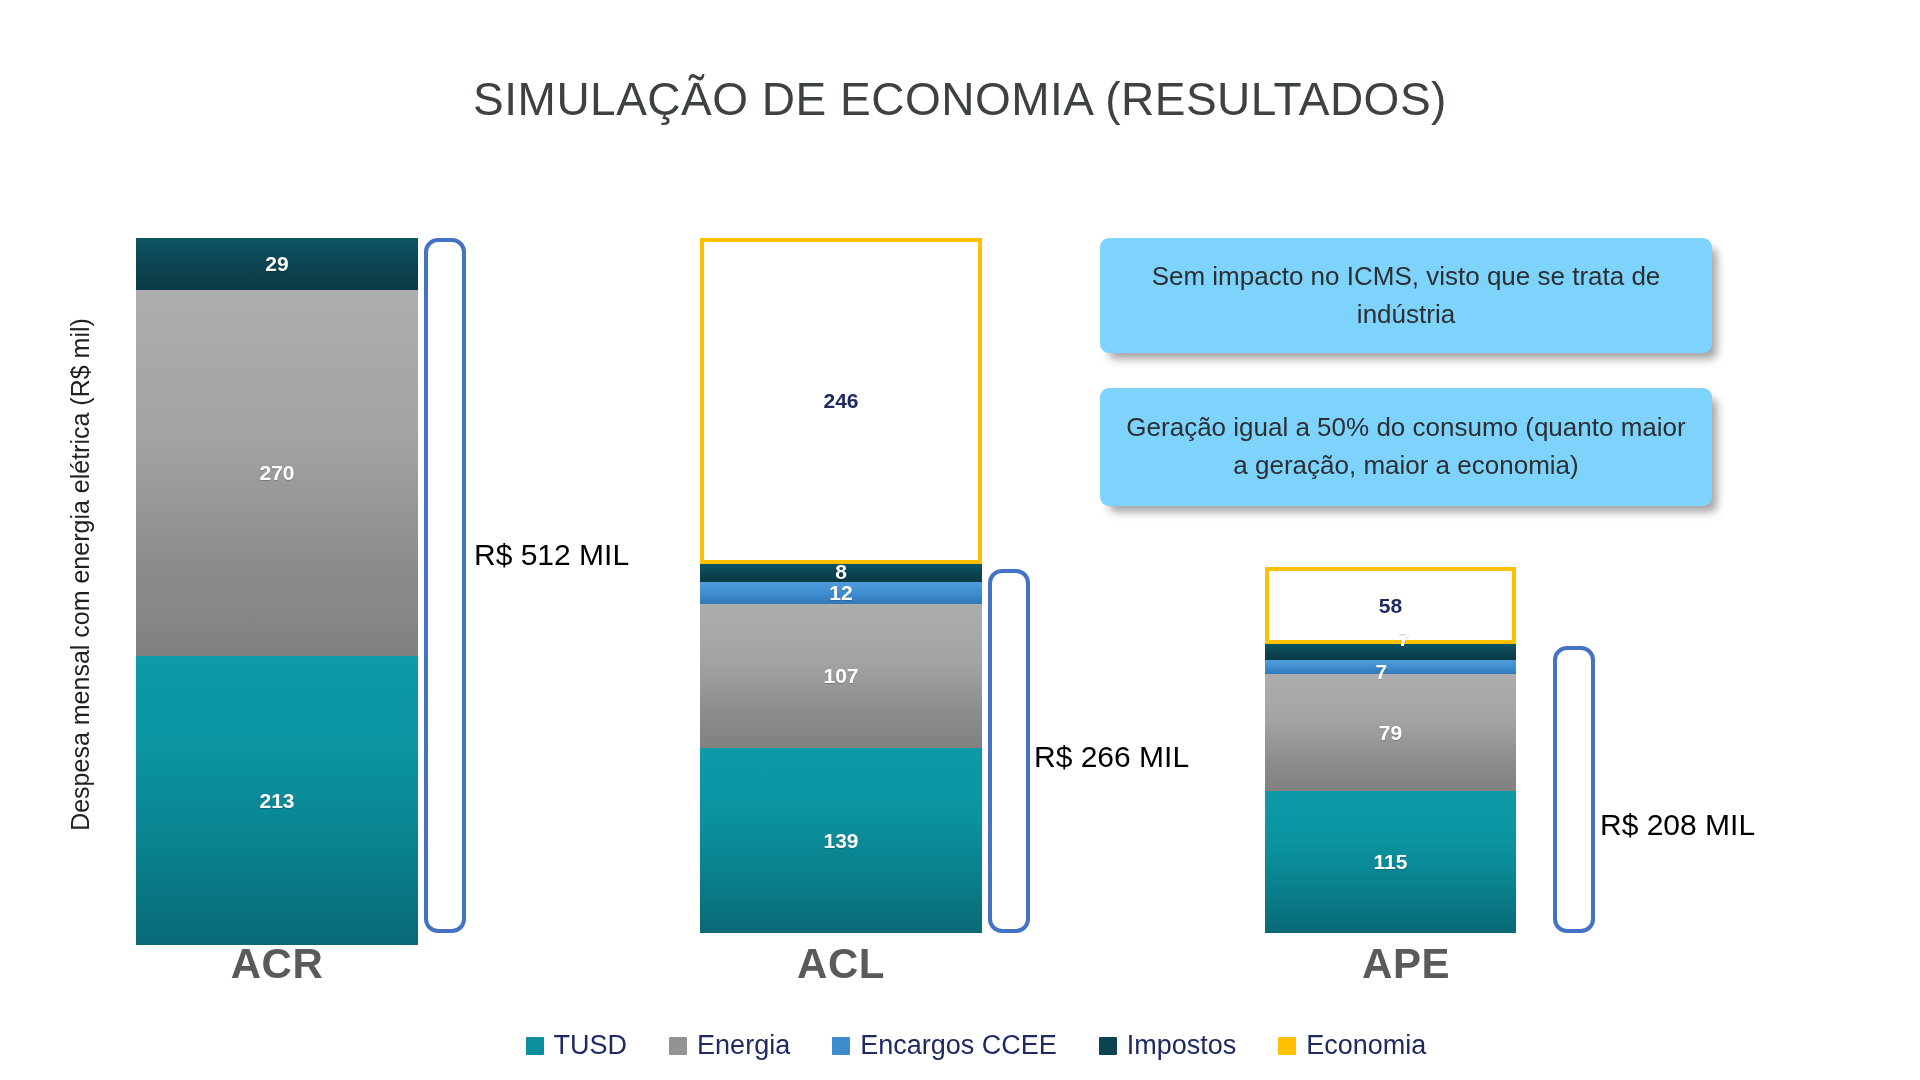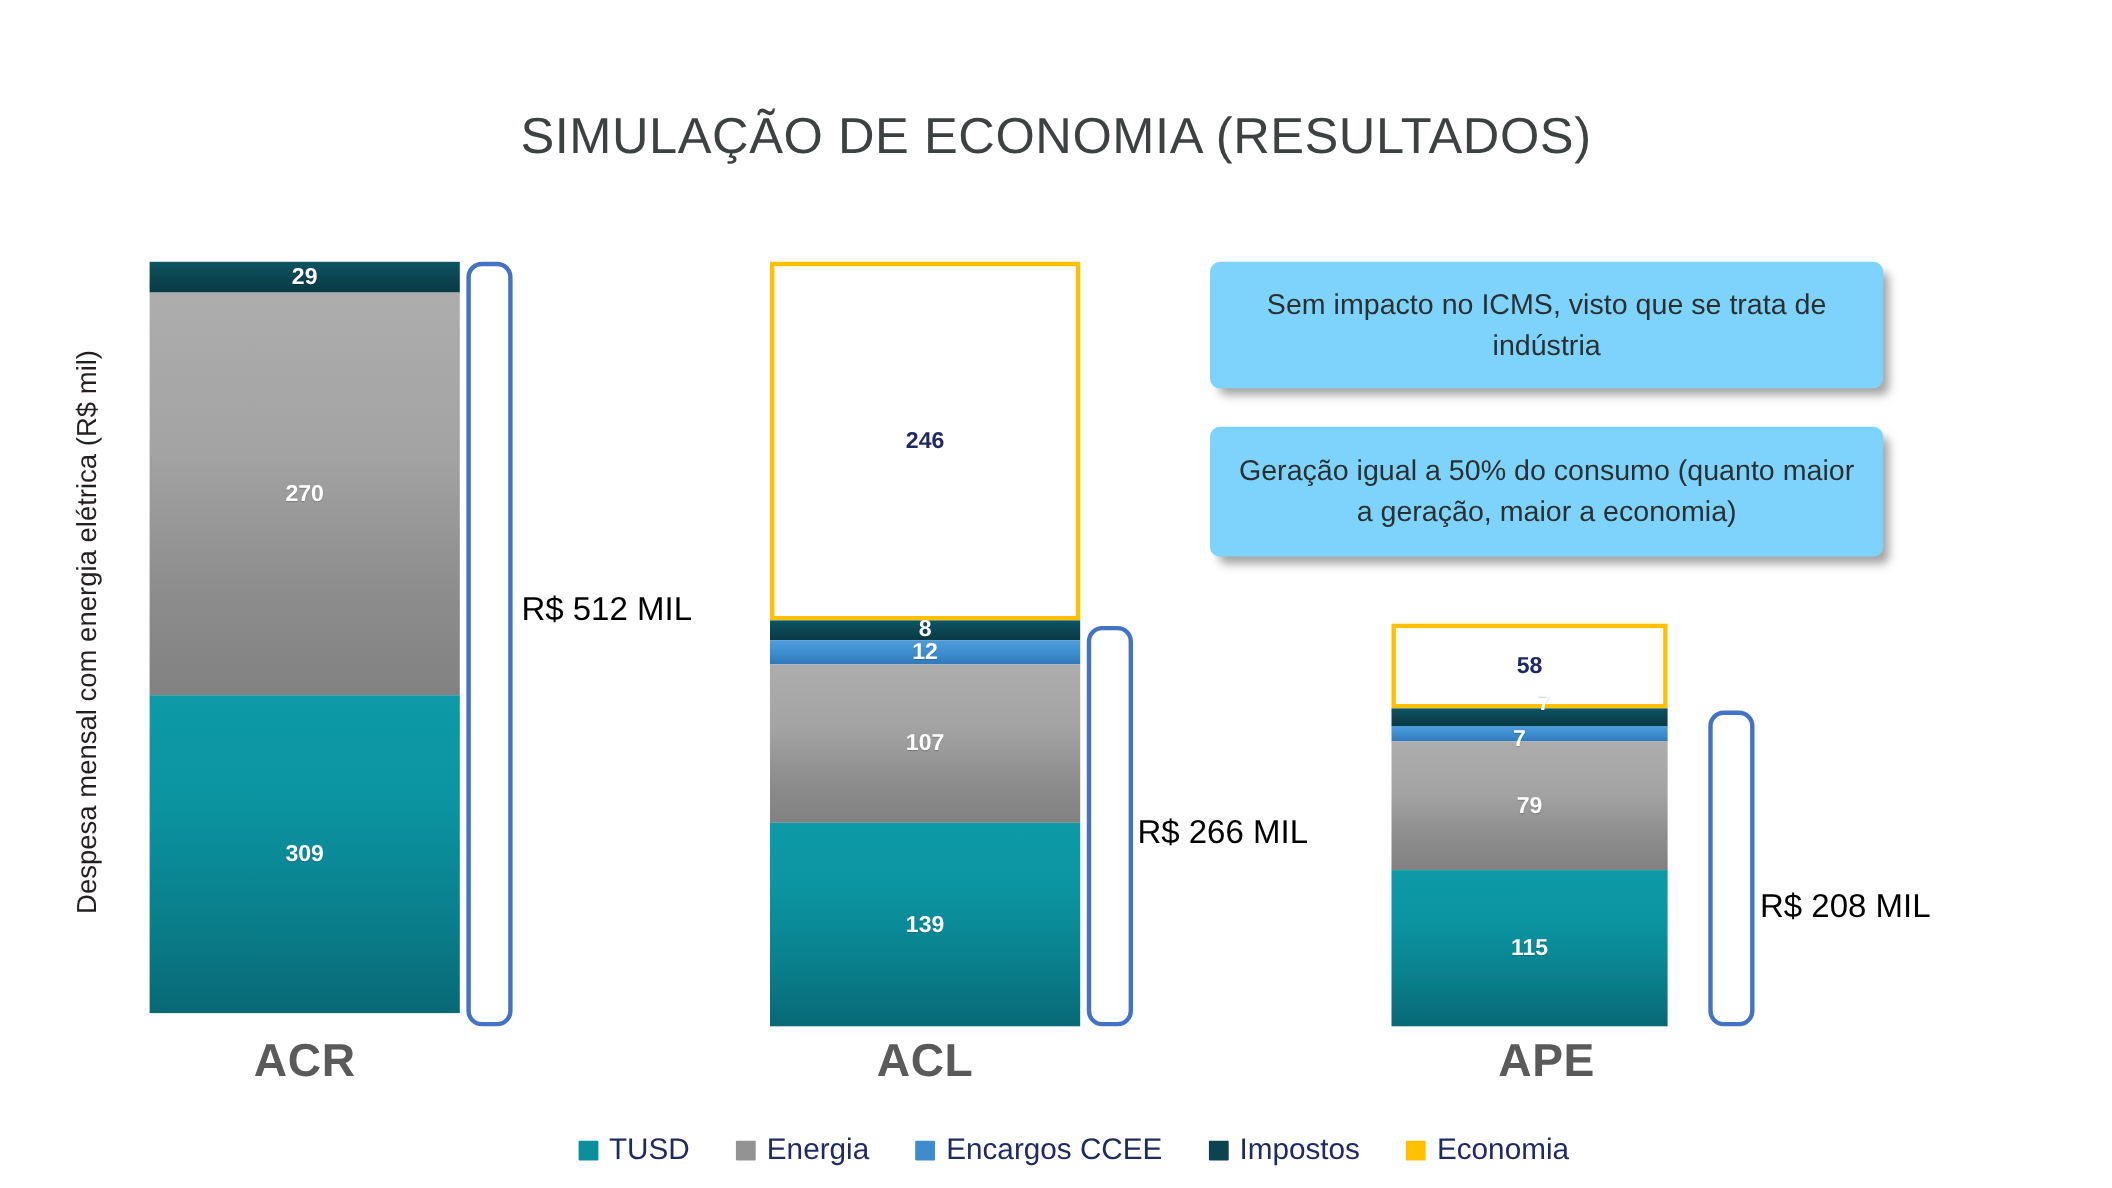--- a/index.html
+++ b/index.html
@@ -5,21 +5,21 @@
   html,body{margin:0;padding:0;}
   body{
     width:1920px;height:1080px;background:#ffffff;
     font-family:"Liberation Sans", sans-serif;
     overflow:hidden;position:relative;
   }
   #stage{position:absolute;inset:0;}
 
   
   .title{
-    position:absolute;top:96px;left:0;width:1920px;text-align:center;
+    position:absolute;top:72px;left:0;width:1920px;text-align:center;
     font-size:46px;letter-spacing:0.5px;color:#3d4142;font-weight:400;
   }
 
   
   .ylabel{
     position:absolute;left:-270px;top:560px;width:700px;text-align:center;
     transform:rotate(-90deg);transform-origin:center center;
     font-size:25px;color:#231f20;white-space:nowrap;
   }
 
@@ -80,28 +80,28 @@
 <body>
 
 <div id="stage">
 
   <div class="title">SIMULAÇÃO DE ECONOMIA (RESULTADOS)</div>
 
   <div class="ylabel">Despesa mensal com energia elétrica (R$ mil)</div>
 
   <div class="bargroup" style="left:136px;top:238px;width:282px;height:695px;">
     <div class="stack" style="height:695px;">
-      <div class="seg impostos" style="height:28px;">
+      <div class="seg impostos" style="height:52px;">
         <span class="lbl">29</span>
       </div>
       <div class="seg energia" style="height:366px;">
         <span class="lbl">270</span>
       </div>
       <div class="seg tusd" style="height:289px;">
-        <span class="lbl">309</span>
+        <span class="lbl">213</span>
       </div>
     </div>
   </div>
   <div class="bracket" style="left:424px;top:238px;width:42px;height:695px;"></div>
   <div class="brackettext" style="left:474px;top:538px;">R$ 512 MIL</div>
   <div class="catlabel" style="left:136px;top:940px;width:282px;">ACR</div>
 
   <div class="bargroup" style="left:700px;top:238px;width:282px;height:695px;">
     <div class="stack" style="height:695px;">
       <div class="seg economia" style="height:326px;">

